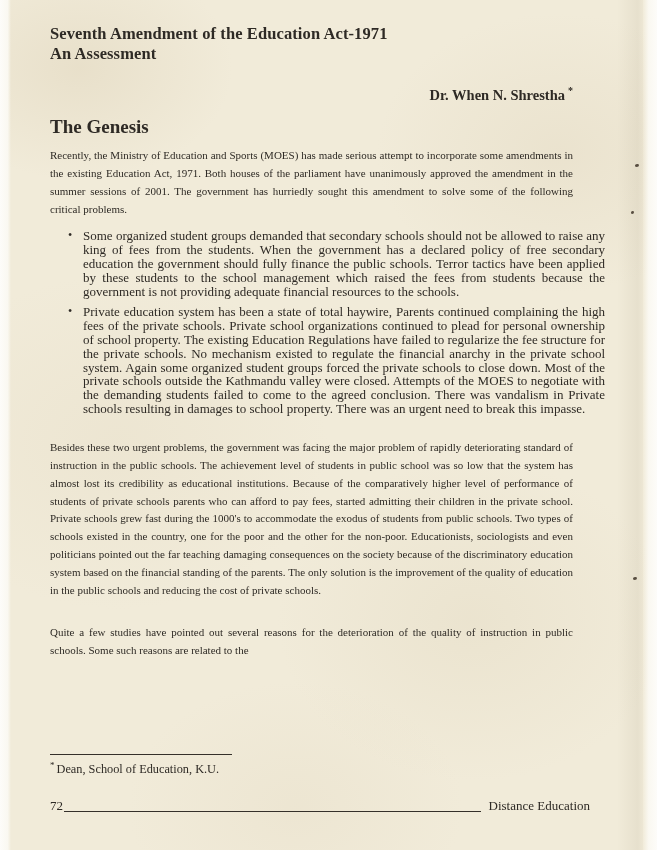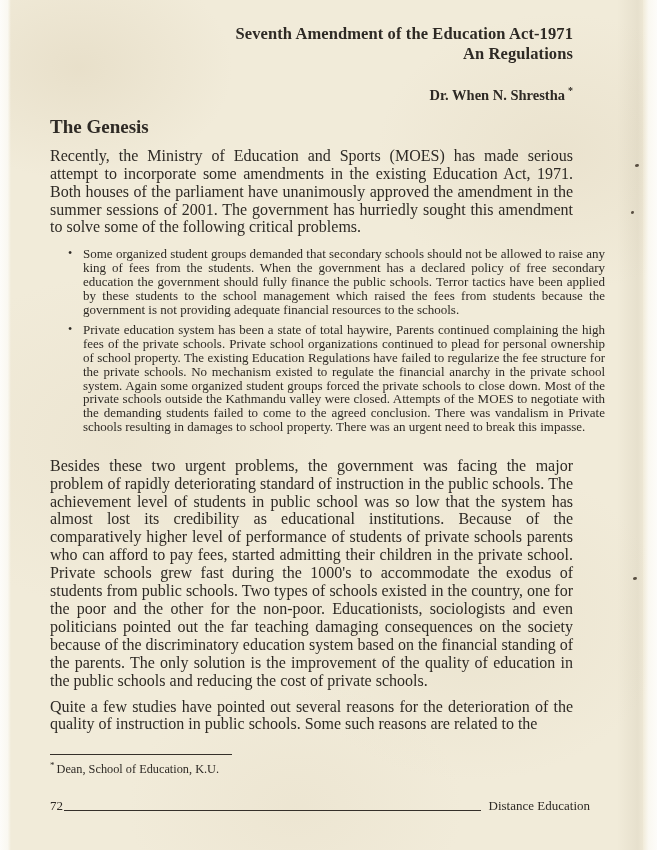--- a/index.html
+++ b/index.html
@@ -25,73 +25,73 @@
                 background:linear-gradient(270deg,#fdfcf9 0%,#faf8f1 60%,rgba(250,248,241,0)); }
   .curve-shadow { position:absolute; right:14px; top:0; width:26px; height:100%;
                 background:linear-gradient(90deg, rgba(140,128,100,0) 0%, rgba(140,128,100,0.10) 80%, rgba(140,128,100,0.04) 100%); }
   .speck { position:absolute; background:rgba(62,52,40,0.85); border-radius:50% 40% 55% 45%; }
   .s1 { left:635px; top:164px; width:4px; height:3px; }
   .s2 { left:631px; top:211px; width:3px; height:3px; }
   .s3 { left:633px; top:577px; width:4px; height:3px; }
 
   .title {
     margin:24px 0 0 50px; width:523px;
-    text-align:right; font-weight:bold;
+    text-align:left; font-weight:bold;
     font-size:16.5px; line-height:20px;
     letter-spacing:0.1px;
   }
   .author {
     margin:18px 0 0 50px; width:523px;
     text-align:right; font-weight:bold; font-size:14.5px; line-height:18px;
   }
   .author sup { font-size:10px; font-weight:bold; margin-left:3px; }
   .heading {
     margin:14px 0 0 50px; font-weight:bold; font-size:19px; line-height:18px;
   }
   .para {
     margin:11px 0 0 50px; width:523px;
-    text-align:justify; font-size:16px; line-height:17.9px;
+    text-align:justify; font-size:11px; line-height:17.9px;
   }
   .para.p2 { margin-top:23px; }
-  .para.p3 { margin-top:8px; }
+  .para.p3 { margin-top:24px; }
   .bullets { margin:11px 0 0 68px; width:537px; list-style:none; }
   .bullet-item {
     display:flex; margin-top:0; text-align:justify;
     font-size:13px; line-height:13.8px;
   }
   .bullet-item + .bullet-item { margin-top:7px; }
   .bullet-item .dot { flex:0 0 15px; font-size:12px; line-height:13.8px; }
   .bullet-item .btxt { flex:1; }
 
   .footnote { position:absolute; left:50px; top:754px; width:523px; }
   .footnote-rule { width:182px; border-top:1.6px solid #35302a; margin-bottom:3px; }
   .footnote-text { font-size:12.3px; line-height:15px; }
   .footnote-text sup { font-size:9px; margin-right:2px; }
 
   .footer {
     position:absolute; left:50px; top:798px; width:540px;
-    display:flex; align-items:center; font-size:13px; line-height:16px;
+    display:flex; align-items:flex-end; font-size:13px; line-height:16px;
   }
   .footer-rule { flex:1; border-bottom:1.5px solid #35302a; margin:0 8px 2px 1px; height:12px; }
   .footer .journal { white-space:nowrap; }
 </style>
 </head>
 <body>
 
 <div class="page">
   <div class="edge-left"></div>
   <div class="curve-shadow"></div>
   <div class="edge-right"></div>
   <div class="speck s1"></div>
   <div class="speck s2"></div>
   <div class="speck s3"></div>
 
   <h1 class="title">
     <span>Seventh Amendment of the Education Act-1971</span><br>
-    <span>An Regulations</span>
+    <span>An Assessment</span>
   </h1>
 
   <div class="author">
     <span>Dr. When N. Shrestha</span><sup>*</sup>
   </div>
 
   <h2 class="heading">The Genesis</h2>
 
   <p class="para p1">Recently, the Ministry of Education and Sports (MOES) has made serious attempt to incorporate some amendments in the existing Education Act, 1971. Both houses of the parliament have unanimously approved the amendment in the summer sessions of 2001. The government has hurriedly sought this amendment to solve some of the following critical problems.</p>
 

